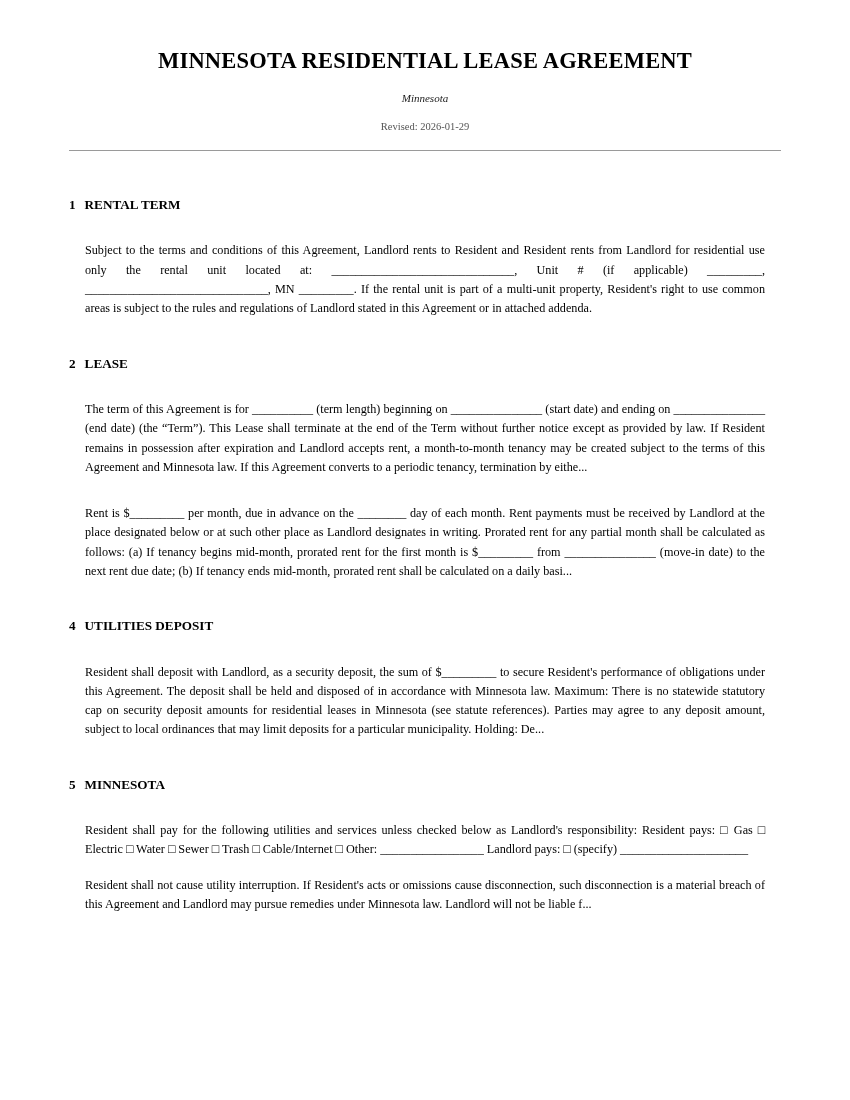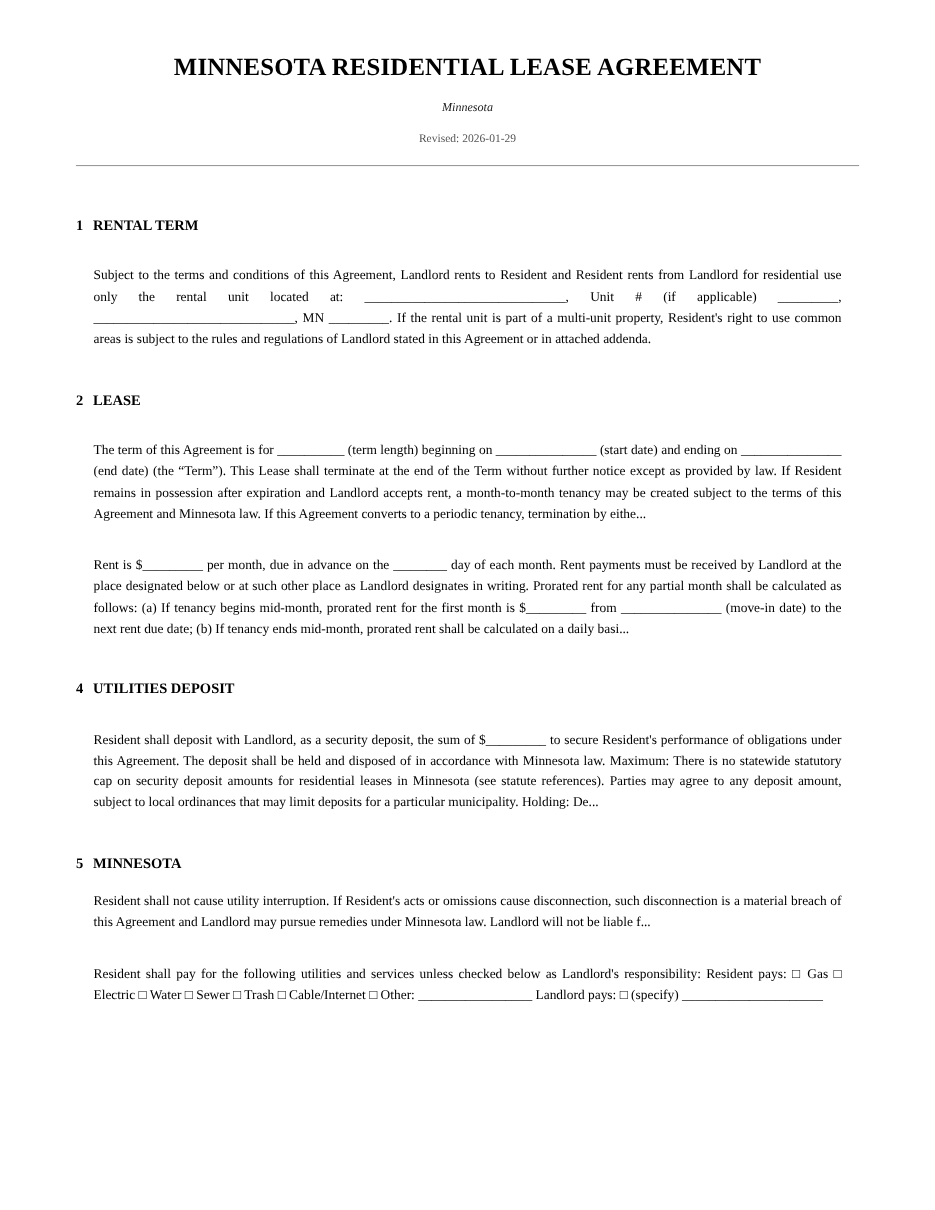--- a/index.html
+++ b/index.html
@@ -114,18 +114,18 @@
       <div class="section-body">Rent is $_________ per month, due in advance on the ________ day of each month. Rent payments must be received by Landlord at the place designated below or at such other place as Landlord designates in writing. Prorated rent for any partial month shall be calculated as follows: (a) If tenancy begins mid-month, prorated rent for the first month is $_________ from _______________ (move-in date) to the next rent due date; (b) If tenancy ends mid-month, prorated rent shall be calculated on a daily basi...</div>
     </div>
 
     <div class="section">
       <h2 class="section-heading"><span class="section-num">4</span><span class="section-gap"></span><span>UTILITIES DEPOSIT</span></h2>
       <div class="section-body">Resident shall deposit with Landlord, as a security deposit, the sum of $_________ to secure Resident's performance of obligations under this Agreement. The deposit shall be held and disposed of in accordance with Minnesota law. Maximum: There is no statewide statutory cap on security deposit amounts for residential leases in Minnesota (see statute references). Parties may agree to any deposit amount, subject to local ordinances that may limit deposits for a particular municipality. Holding: De...</div>
     </div>
 
     <div class="section">
       <h2 class="section-heading"><span class="section-num">5</span><span class="section-gap"></span><span>MINNESOTA</span></h2>
+      <div class="section-body">Resident shall pay for the following utilities and services unless checked below as Landlord's responsibility: Resident pays: □ Gas □ Electric □ Water □ Sewer □ Trash □ Cable/Internet □ Other: _________________ Landlord pays: □ (specify) _____________________</div>
       <div class="section-body" style="padding-top:0;">Resident shall not cause utility interruption. If Resident's acts or omissions cause disconnection, such disconnection is a material breach of this Agreement and Landlord may pursue remedies under Minnesota law. Landlord will not be liable f...</div>
-      <div class="section-body">Resident shall pay for the following utilities and services unless checked below as Landlord's responsibility: Resident pays: □ Gas □ Electric □ Water □ Sewer □ Trash □ Cable/Internet □ Other: _________________ Landlord pays: □ (specify) _____________________</div>
     </div>
 
   </div>
 </div>
 
 </body></html>

